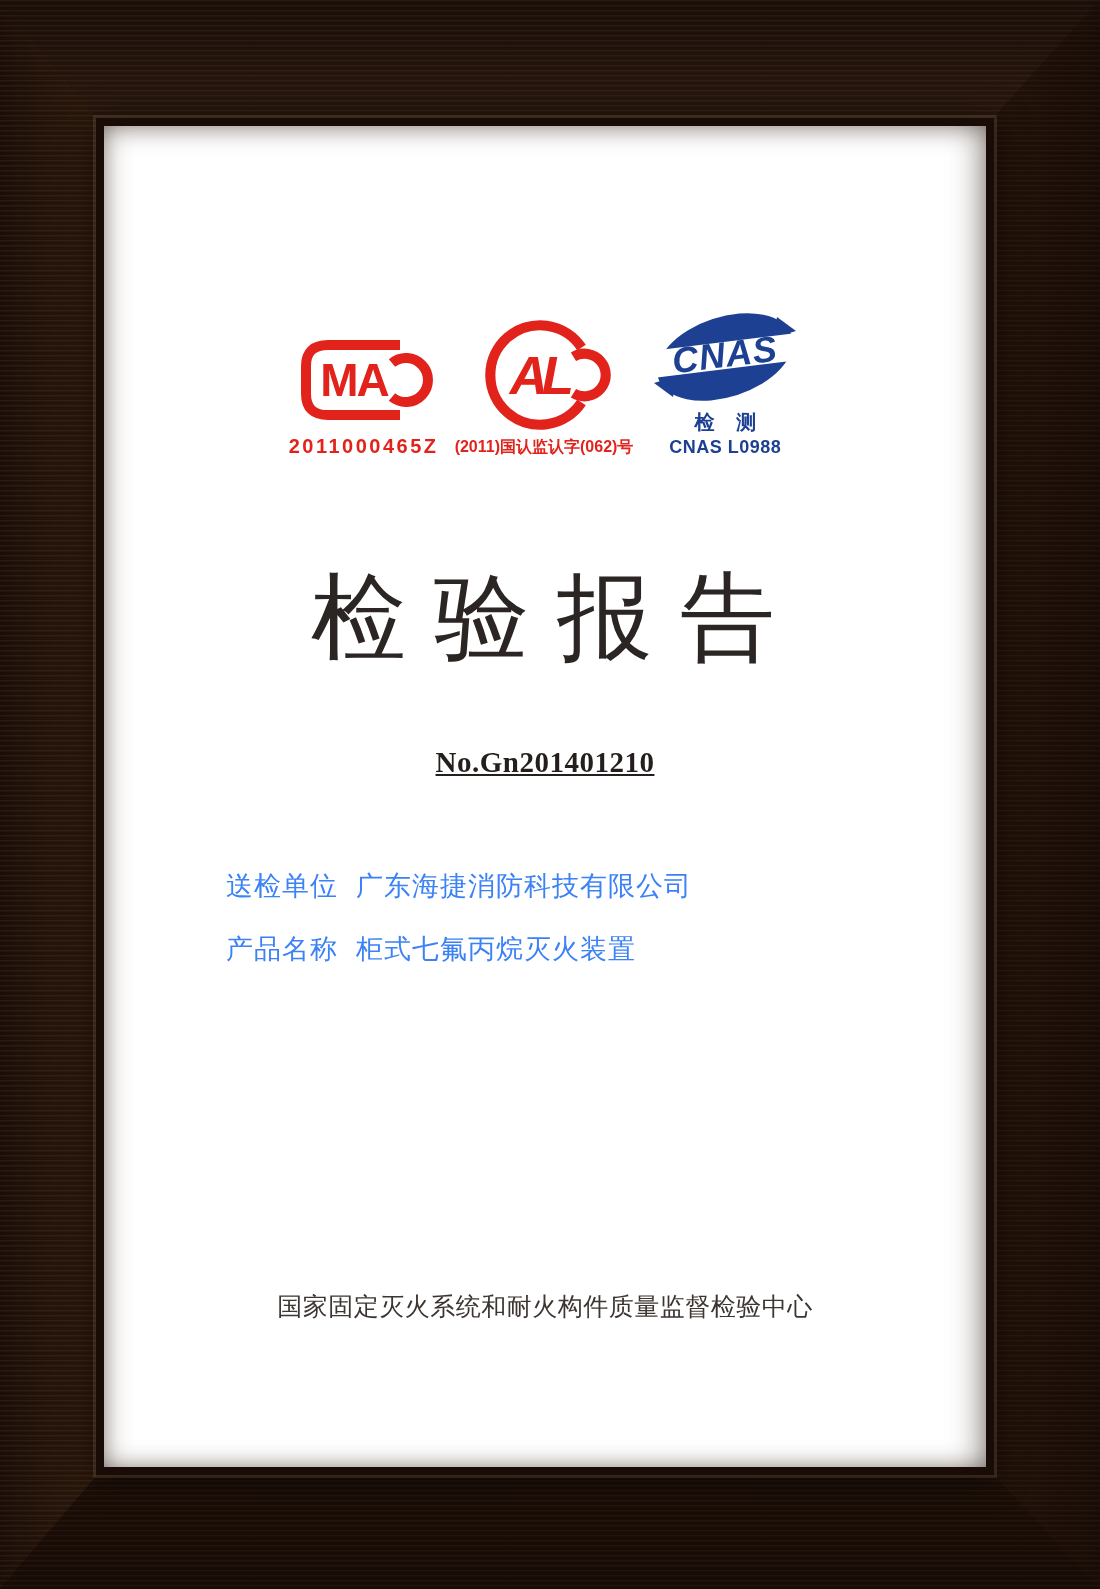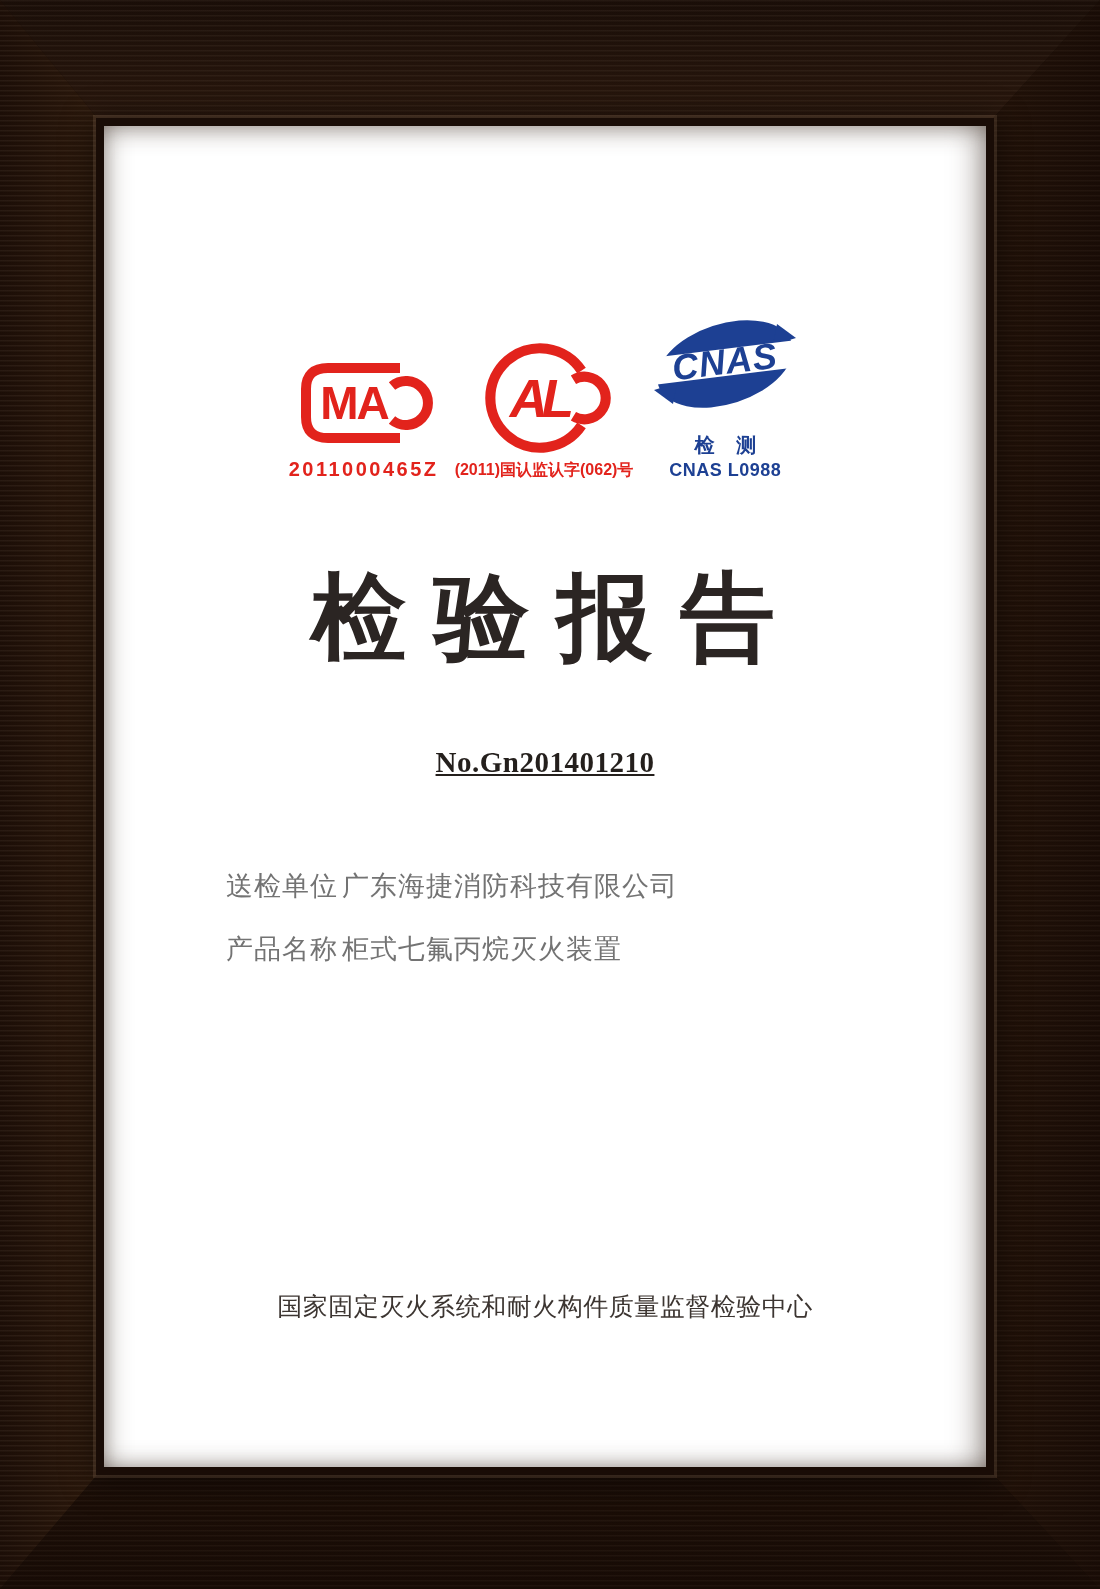--- a/index.html
+++ b/index.html
@@ -36,34 +36,34 @@
     box-shadow:
       0 0 0 8px #190c06,
       0 0 0 11px rgba(155,122,96,0.22),
       0 4px 30px 12px rgba(0,0,0,0.45),
       inset 16px 0 24px -14px rgba(70,55,45,0.50),
       inset -20px 0 30px -14px rgba(70,55,45,0.55),
       inset 0 18px 26px -16px rgba(70,55,45,0.45),
       inset 0 -16px 24px -16px rgba(70,55,45,0.40);
   }
   
-  .logo-row{position:absolute;top:190px;left:0;right:0;display:flex;justify-content:center;
+  .logo-row{position:absolute;top:183px;left:0;right:0;display:flex;justify-content:center;
             align-items:flex-end;gap:16px;}
   .logo-col{display:flex;flex-direction:column;align-items:center;}
   .cap-red{color:#e2231c;font-size:20px;letter-spacing:2.5px;font-weight:600;margin-top:6px;white-space:nowrap;}
   .cap-red.small{font-size:16px;letter-spacing:0;font-weight:700;}
-  .cap-blue{color:#1d4093;font-size:20px;font-weight:700;word-spacing:16px;margin-top:20px;white-space:nowrap;}
+  .cap-blue{color:#1d4093;font-size:20px;font-weight:700;word-spacing:16px;margin-top:4px;white-space:nowrap;}
   .cap-blue.code{font-size:18px;word-spacing:0;letter-spacing:0.5px;margin-top:1px;}
   
   .title{position:absolute;top:442px;left:0;right:0;margin:0;text-align:center;
-         font-size:95px;font-weight:700;color:#2b2523;letter-spacing:28px;padding-left:24px;line-height:1.05;}
+         font-size:95px;font-weight:400;color:#2b2523;letter-spacing:28px;padding-left:24px;line-height:1.05;}
   .report-no{position:absolute;top:620px;left:0;right:0;text-align:center;
          font-family:"Liberation Serif",serif;font-weight:700;font-size:29px;color:#241f1c;letter-spacing:0.5px;text-decoration:underline;}
   .fields{position:absolute;top:742px;left:122px;display:flex;flex-direction:column;gap:27px;}
-  .field-line{display:flex;gap:4px;font-size:27px;color:#737373;letter-spacing:1px;white-space:nowrap;}
+  .field-line{display:flex;gap:18px;font-size:27px;color:#3b82f6;letter-spacing:1px;white-space:nowrap;}
   .issuer{position:absolute;top:1136px;left:0;right:0;text-align:center;
           font-size:25px;color:#3c3531;letter-spacing:0.5px;margin-top:28px;}
 </style>
 </head>
 <body>
 
 <div class="scene">
 
   <div class="frame frame-top"></div>
   <div class="frame frame-left"></div>

